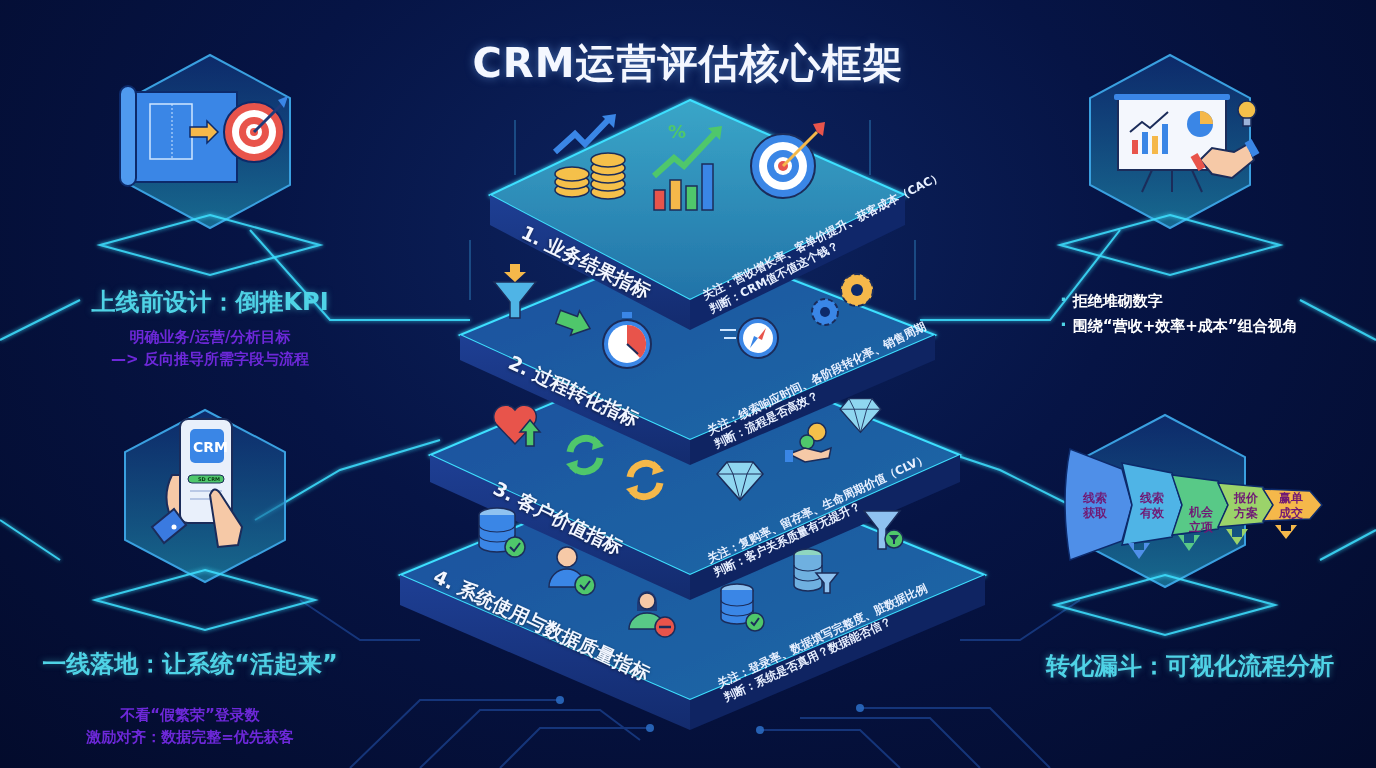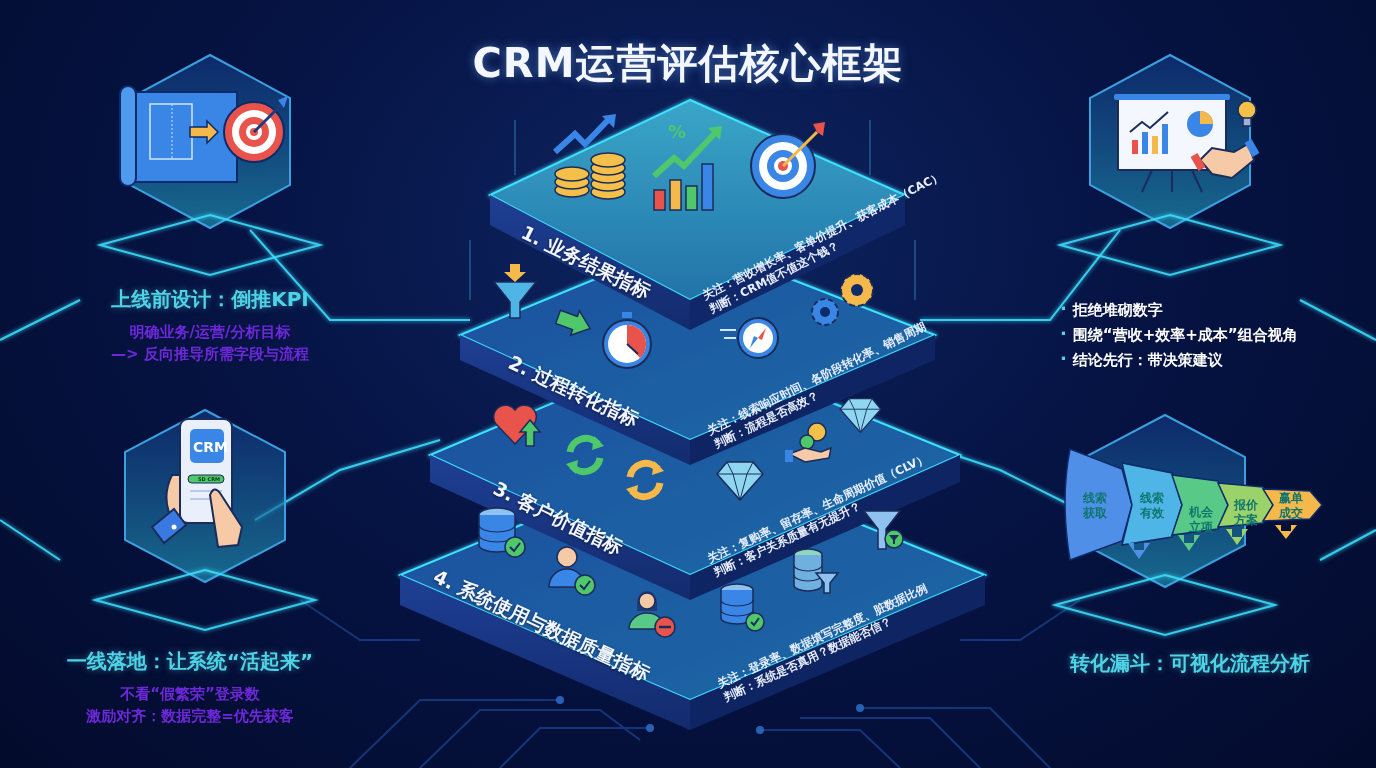--- a/index.html
+++ b/index.html
@@ -14,40 +14,40 @@
   #bg-svg { position: absolute; left: 0; top: 0; width: 1376px; height: 768px; }
 
   .title {
     position: absolute; left: 0; width: 1376px; top: 36px; text-align: center;
     font-size: 40px; font-weight: bold; color: #f4f7ff; letter-spacing: 1px;
     text-shadow: 0 0 10px rgba(120,180,255,0.5);
   }
 
   .side-block { position: absolute; text-align: center; }
   .side-heading {
-    font-size: 20px; font-weight: bold; color: #4fd3e6; white-space: nowrap;
+    font-size: 24px; font-weight: bold; color: #4fd3e6; white-space: nowrap;
     text-shadow: 0 0 6px rgba(79,211,230,0.5);
   }
   .side-line { font-size: 15px; font-weight: bold; color: #6d28d9; white-space: nowrap; line-height: 22px; }
-  .bullets { text-align: left; margin-top: 11px; }
+  .bullets { text-align: left; margin-top: 2px; }
   .bullet { font-size: 15px; font-weight: bold; color: #fff; line-height: 23px; white-space: nowrap; }
   .bullet::before { content: "·"; color: #4fd3e6; margin-right: 6px; font-size: 18px; }
 
   .layer-label {
     position: absolute; font-size: 19px; font-weight: bold; color: #f2f6ff;
     white-space: nowrap; transform-origin: left top;
     text-shadow: 0 1px 3px rgba(0,0,0,0.5);
   }
   .layer-side {
     position: absolute; font-size: 11.5px; font-weight: bold; color: #e8f0ff;
     white-space: nowrap; transform-origin: left top; line-height: 15px;
   }
 
   .funnel-stage {
-    position: absolute; font-size: 12px; font-weight: bold; color: #0f766e;
+    position: absolute; font-size: 12px; font-weight: bold; color: #701a75;
     text-align: center; line-height: 15px; width: 44px;
   }
   .crm-chip {
     position: absolute; font-size: 14px; font-weight: bold; color: #fff;
   }
   .chip-btn {
     position: absolute; font-size: 5px; color: #0b3a14; font-weight: bold;
   }
 </style>
 </head>
@@ -191,21 +191,21 @@
     <path d="M22 60 Q12 80 20 100 L30 108 L30 60 Z" fill="#f6c9a7" stroke="#1b2c5a" stroke-width="2"></path>
     <path d="M60 80 Q64 70 70 78 L92 112 L88 130 L68 132 Z" fill="#f6c9a7" stroke="#1b2c5a" stroke-width="2"></path>
     <polygon points="2,112 24,94 36,110 14,128" fill="#3a7ae0" stroke="#1b2c5a" stroke-width="2"></polygon>
     <circle cx="24" cy="112" r="2.5" fill="#fff"></circle>
   </svg>
   <span class="crm-chip" style="left:43px;top:24px;">CRM</span>
   <span class="chip-btn" style="left:48px;top:61px;">SD CRM</span>
 </div>
 <div class="side-block" style="left:20px;top:648px;width:340px;">
   <div class="side-heading">一线落地：让系统“活起来”</div>
-  <div style="margin-top:8px">
+  <div style="margin-top:24px">
     <div class="side-line">不看“假繁荣”登录数</div>
     <div class="side-line">激励对齐：数据完整=优先获客</div>
   </div>
 </div>
 
 <svg class="abs" style="left:1112px;top:88px;width:150px;height:110px" viewBox="0 0 150 110">
   <rect x="6" y="10" width="108" height="72" fill="#f4f7fd" stroke="#1b2c5a" stroke-width="2"></rect>
   <rect x="2" y="6" width="116" height="6" rx="2" fill="#3a86e6"></rect>
   <rect x="20" y="52" width="6" height="14" fill="#e8544b"></rect>
   <rect x="30" y="44" width="6" height="22" fill="#3a86e6"></rect>
@@ -222,21 +222,20 @@
   <rect x="136" y="52" width="8" height="16" fill="#3a86e6" transform="rotate(-30 140 60)"></rect>
 </svg>
 <svg class="abs" style="left:1232px;top:96px;width:30px;height:40px" viewBox="0 0 30 40">
   <circle cx="15" cy="14" r="9" fill="#f5c04a" stroke="#1b2c5a" stroke-width="1.5"></circle>
   <rect x="11" y="22" width="8" height="8" fill="#9bb3d9" stroke="#1b2c5a" stroke-width="1.5"></rect>
 </svg>
 <div class="side-block" style="left:1060px;top:286px;width:290px;">
   <div class="bullets">
     <div class="bullet">拒绝堆砌数字</div>
     <div class="bullet">围绕“营收+效率+成本”组合视角</div>
-    <div class="bullet">结论先行：带决策建议</div>
   </div>
 </div>
 
 <div class="abs" style="left:1060px;top:445px;width:270px;height:120px;">
   <svg style="position:absolute;left:0;top:0" width="270" height="120" viewBox="0 0 270 120">
     <path d="M10 4 Q0 55 10 115 L62 96 L72 60 L62 24 Z" fill="#4f8fe8" stroke="#0d2a6a" stroke-width="1.5"></path>
     <polygon points="62,18 112,28 122,60 112,92 62,100 72,60" fill="#4fb4e6" stroke="#0d2a6a" stroke-width="1.5"></polygon>
     <polygon points="112,30 158,36 168,60 158,84 112,90 122,60" fill="#58c987" stroke="#0d2a6a" stroke-width="1.5"></polygon>
     <polygon points="158,38 203,42 213,60 203,78 158,82 168,60" fill="#9bd36a" stroke="#0d2a6a" stroke-width="1.5"></polygon>
     <polygon points="203,44 250,46 262,60 250,74 203,76 213,60" fill="#f5b84a" stroke="#0d2a6a" stroke-width="1.5"></polygon>
@@ -252,21 +251,21 @@
     <div>获取</div>
   </div>
   <div class="funnel-stage" style="left:70px;top:46px;">
     <div>线索</div>
     <div>有效</div>
   </div>
   <div class="funnel-stage" style="left:119px;top:60px;">
     <div>机会</div>
     <div>立项</div>
   </div>
-  <div class="funnel-stage" style="left:164px;top:53px;">
+  <div class="funnel-stage" style="left:164px;top:46px;">
     <div>报价</div>
     <div>方案</div>
   </div>
   <div class="funnel-stage" style="left:209px;top:46px;">
     <div>赢单</div>
     <div>成交</div>
   </div>
 </div>
 <div class="side-block" style="left:1020px;top:650px;width:340px;">
   <div class="side-heading">转化漏斗：可视化流程分析</div>

